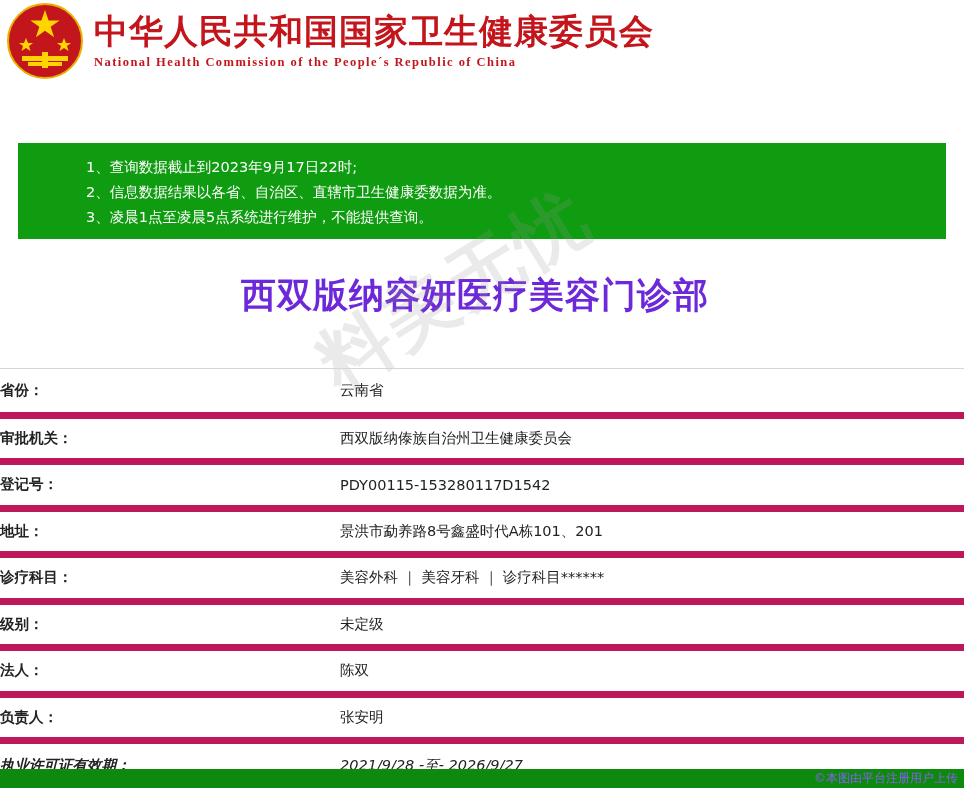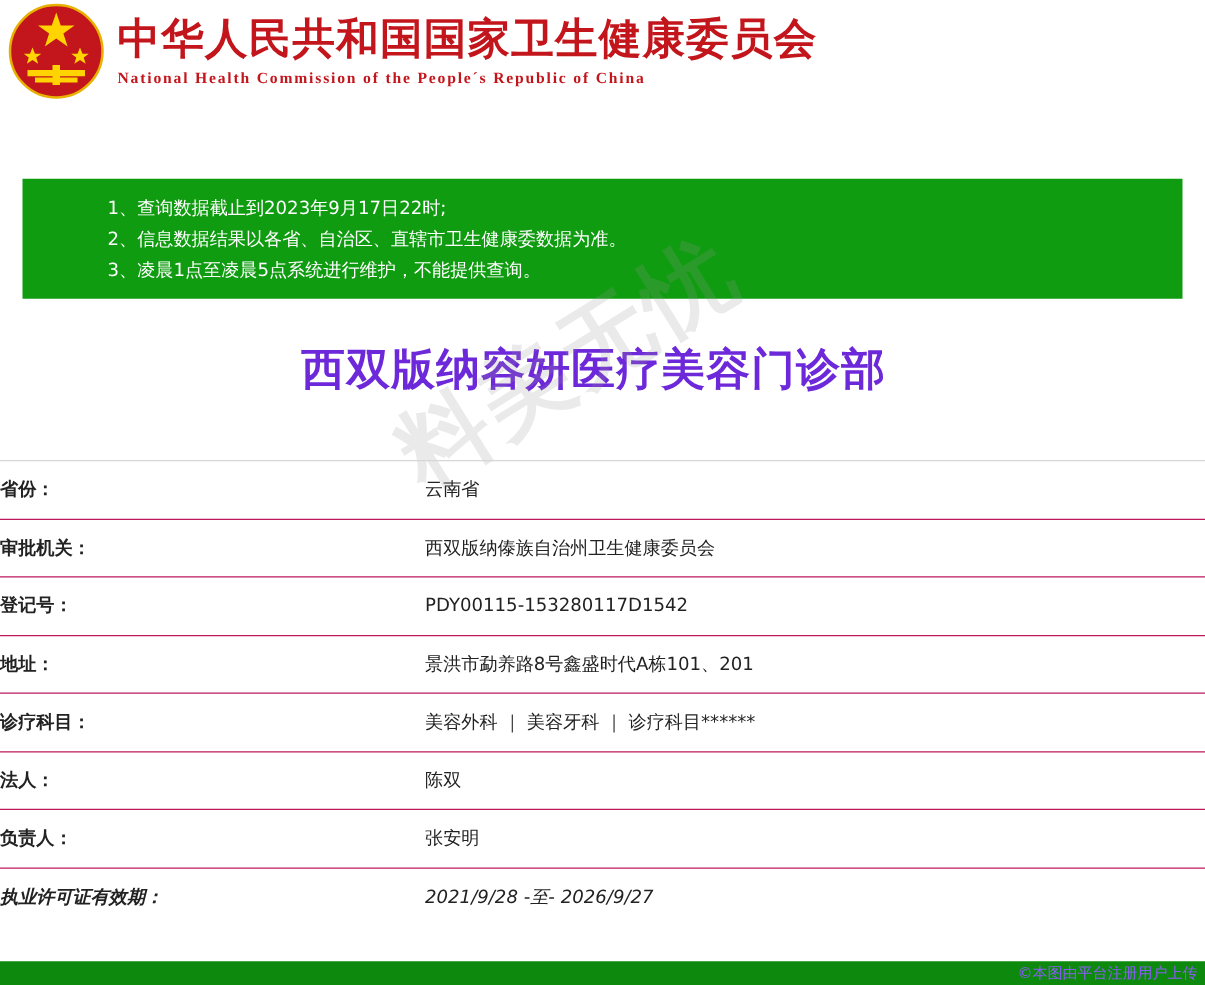--- a/index.html
+++ b/index.html
@@ -117,21 +117,21 @@
     top: 368px;
     width: 964px;
     border-collapse: collapse;
     table-layout: fixed;
   }
   .info-table tr {
     height: 46.5px;
   }
   .info-table td {
     border-top: 1px solid #d6d6d6;
-    border-bottom: 1px solid #be185d;
+    border-bottom: 7px solid #be185d;
     font-family: "DejaVu Sans", sans-serif;
     font-size: 14.5px;
     color: #222;
     vertical-align: middle;
     padding: 0;
   }
   .cell-label {
     width: 340px;
     padding-left: 18px;
     font-weight: bold;
@@ -214,20 +214,24 @@
     </tr>
     <tr>
       <td class="cell-label">地址：</td>
       <td class="cell-value">景洪市勐养路8号鑫盛时代A栋101、201</td>
     </tr>
     <tr>
       <td class="cell-label">诊疗科目：</td>
       <td class="cell-value">美容外科 ｜ 美容牙科 ｜ 诊疗科目******</td>
     </tr>
     <tr>
+      <td class="cell-label">级别：</td>
+      <td class="cell-value">未定级</td>
+    </tr>
+    <tr>
       <td class="cell-label">法人：</td>
       <td class="cell-value">陈双</td>
     </tr>
     <tr>
       <td class="cell-label">负责人：</td>
       <td class="cell-value">张安明</td>
     </tr>
     <tr class="last">
       <td class="cell-label">执业许可证有效期：</td>
       <td class="cell-value">2021/9/28 -至- 2026/9/27</td>

